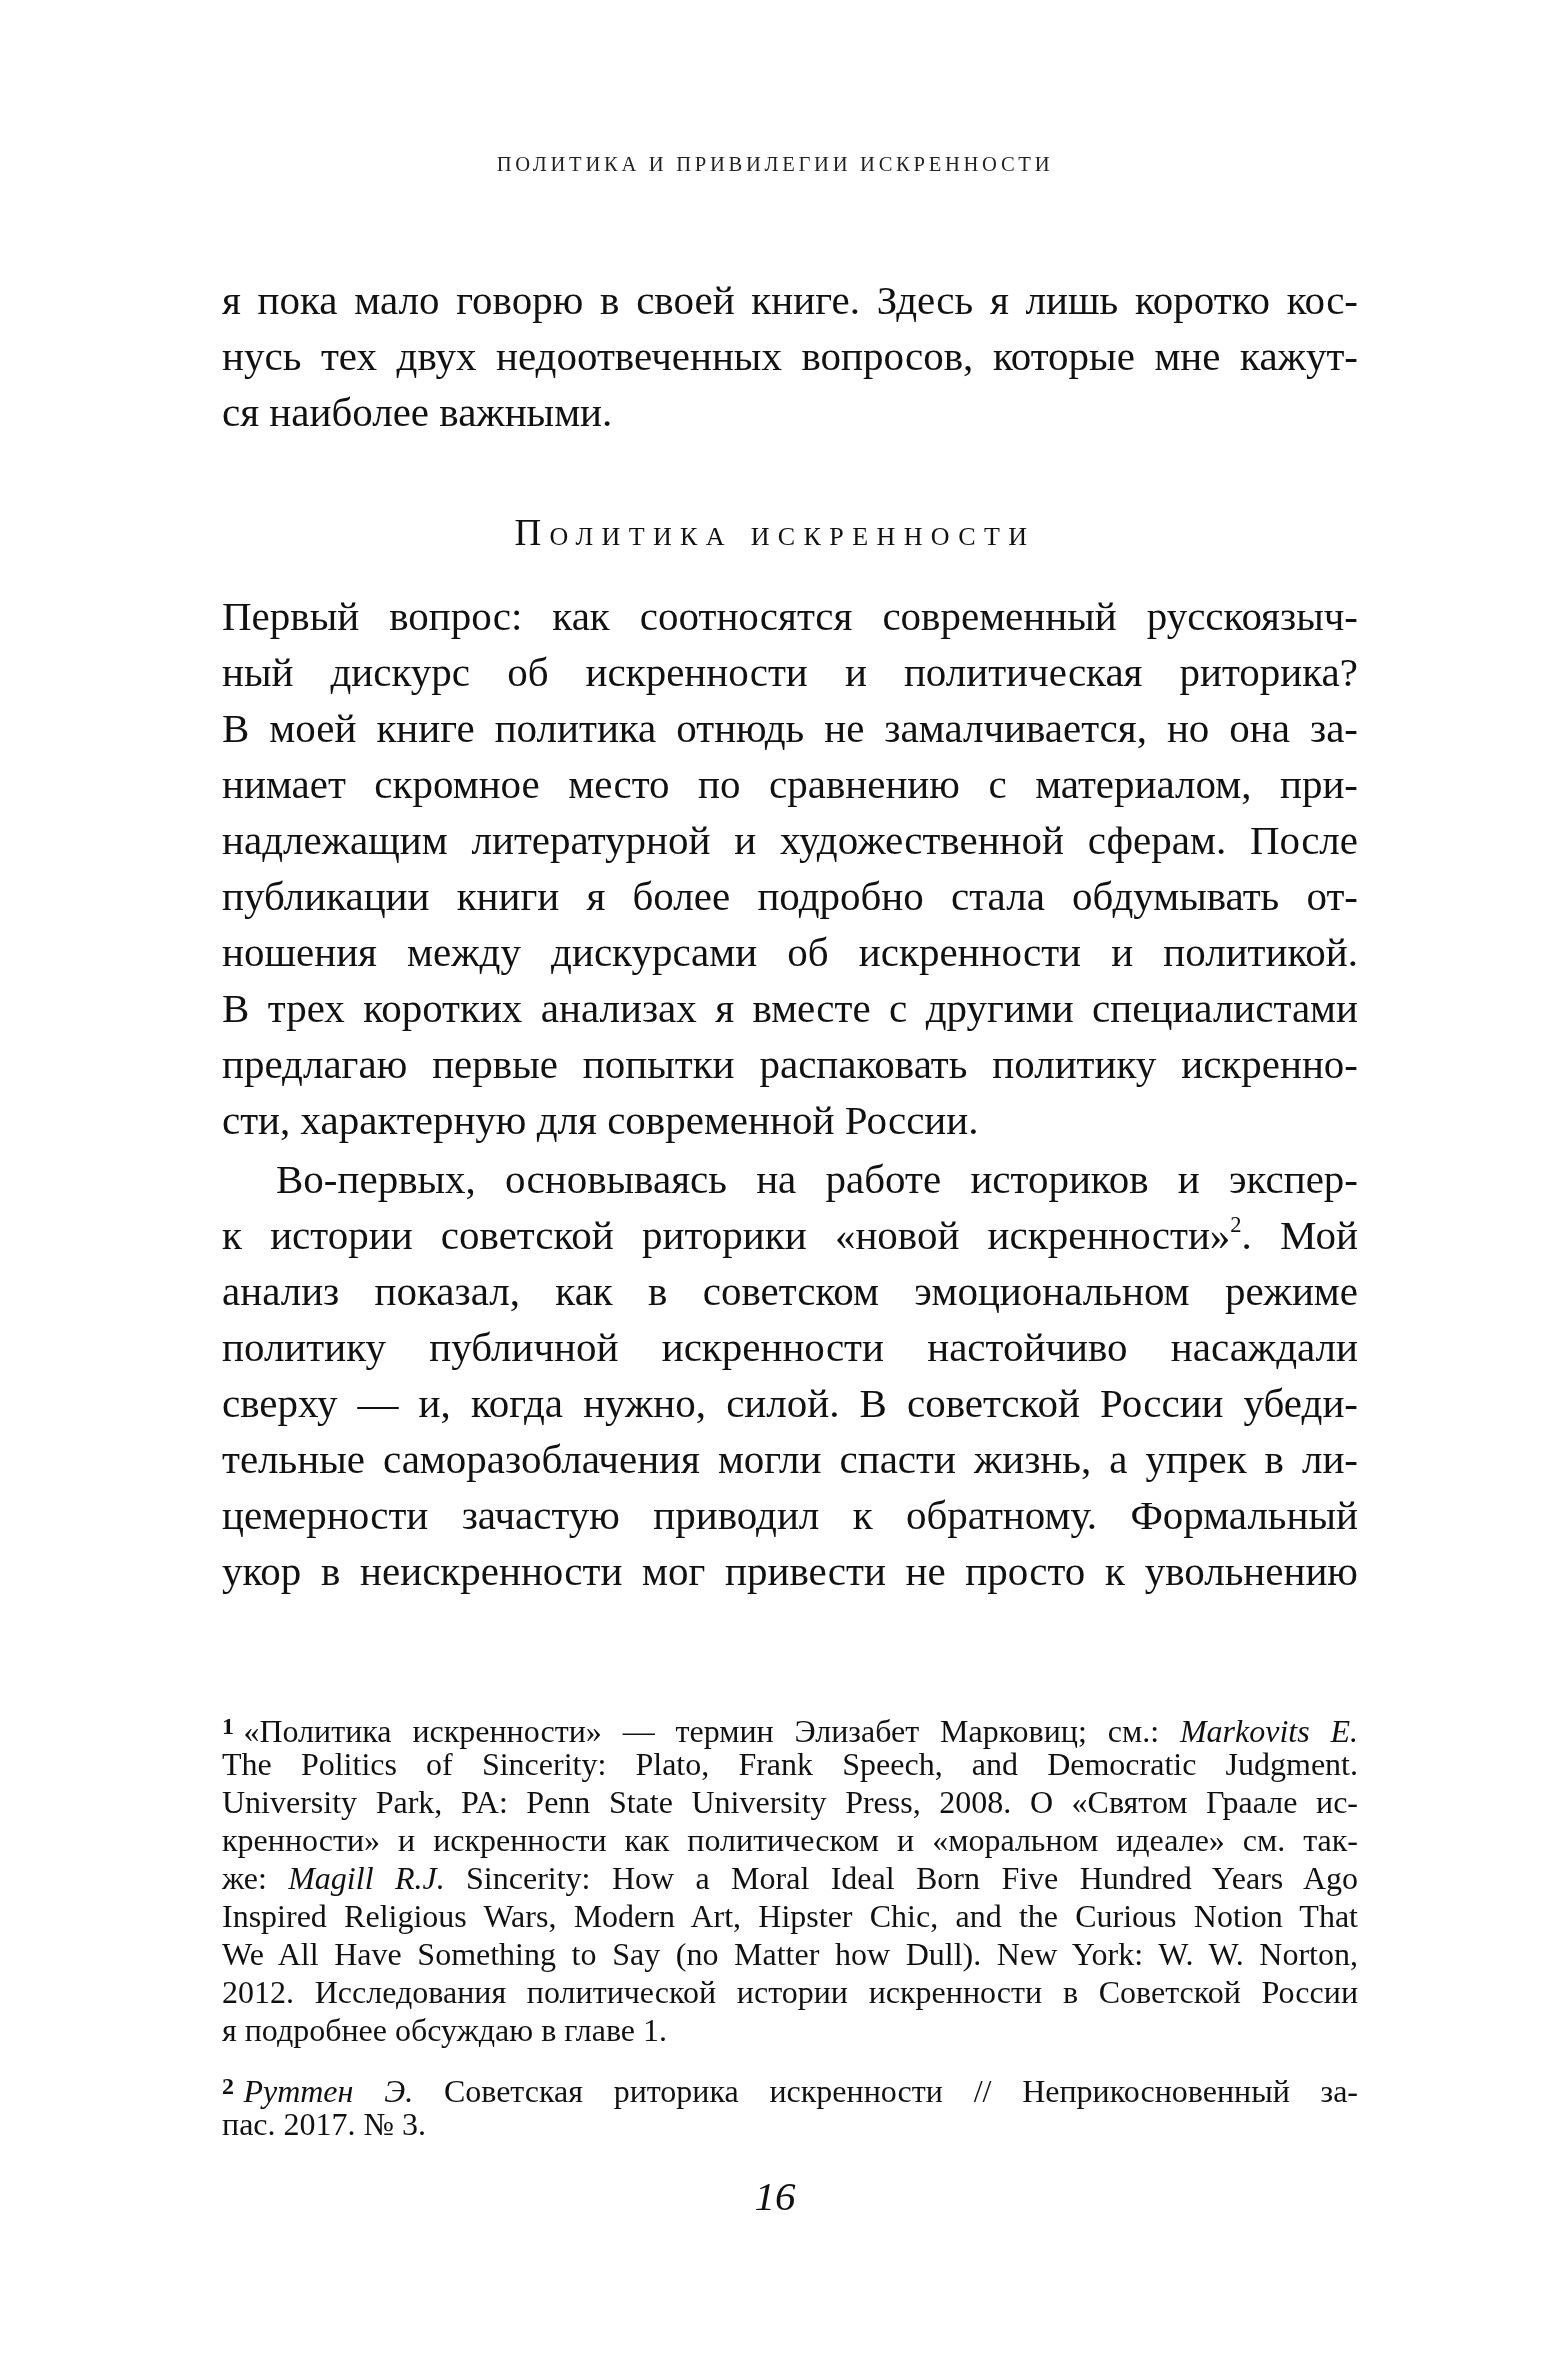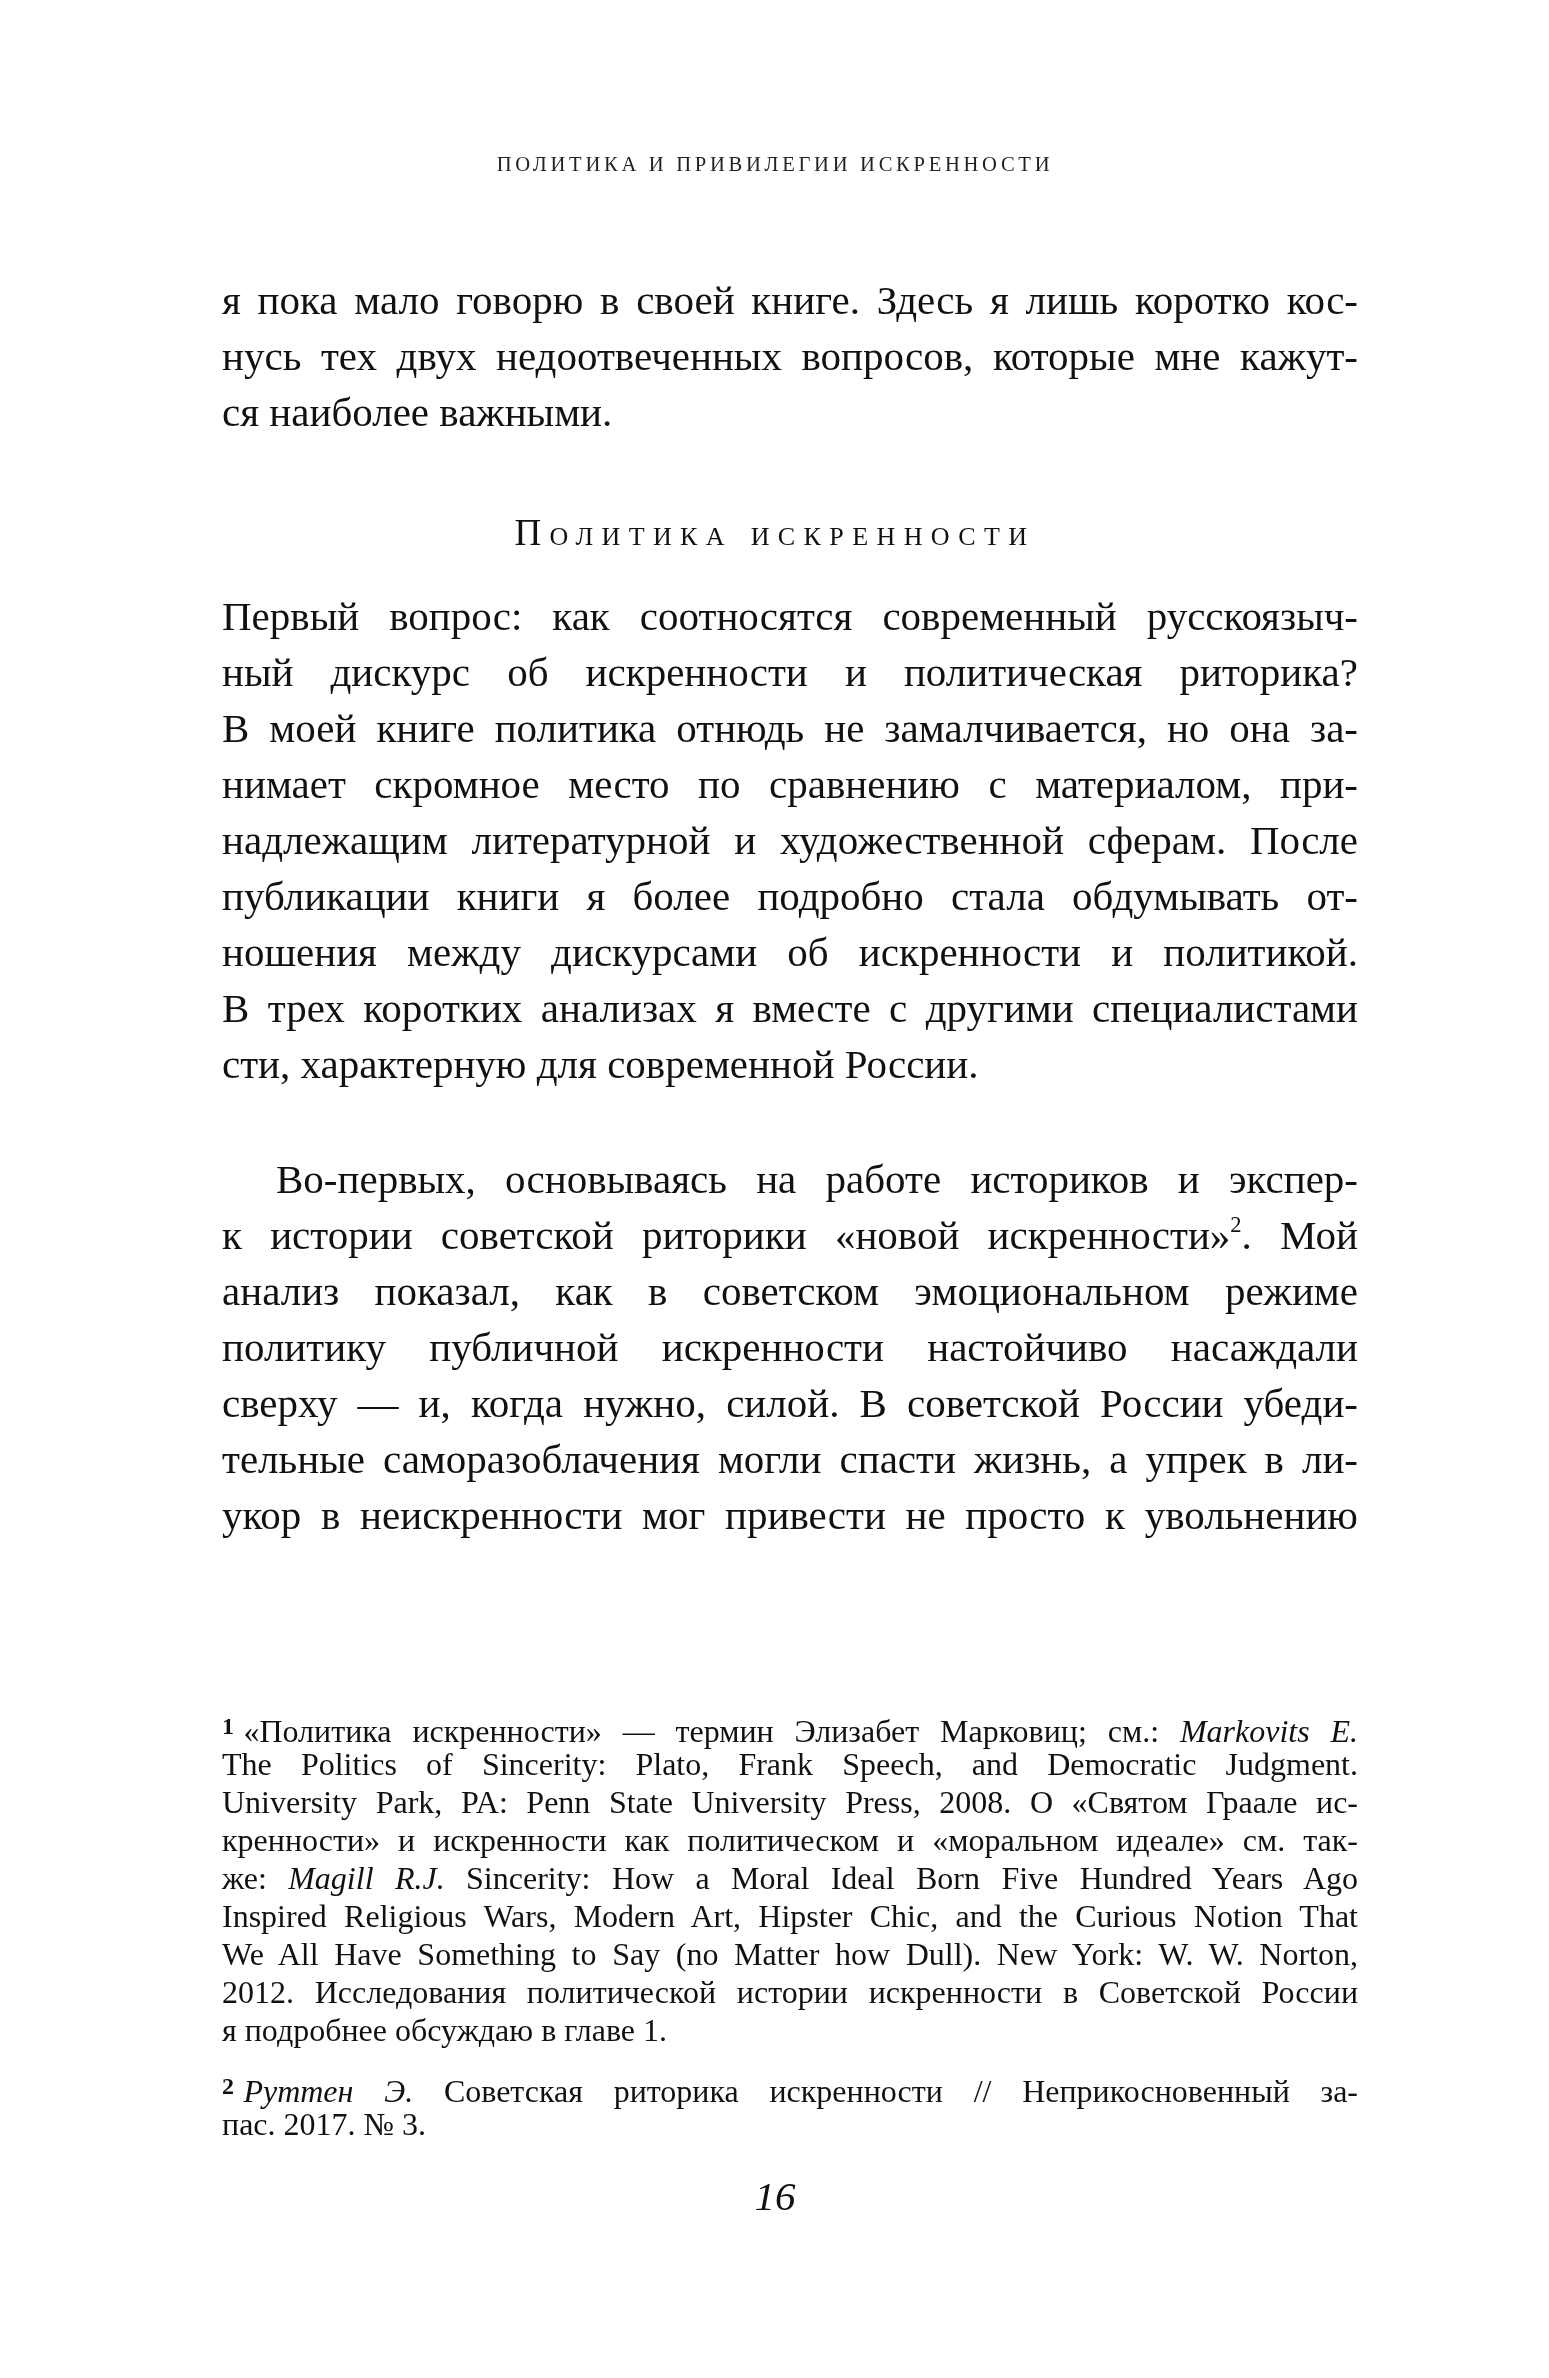--- a/index.html
+++ b/index.html
@@ -38,30 +38,32 @@
 
 <div class="block" style="top:588px">
   <span class="line">Первый вопрос: как соотносятся современный русскоязыч-</span>
   <span class="line">ный дискурс об искренности и политическая риторика?</span>
   <span class="line">В моей книге политика отнюдь не замалчивается, но она за-</span>
   <span class="line">нимает скромное место по сравнению с материалом, при-</span>
   <span class="line">надлежащим литературной и художественной сферам. После</span>
   <span class="line">публикации книги я более подробно стала обдумывать от-</span>
   <span class="line">ношения между дискурсами об искренности и политикой.</span>
   <span class="line">В трех коротких анализах я вместе с другими специалистами</span>
+  <span class="line">предлагаю первые попытки распаковать политику искренно-</span>
   <span class="line last">сти, характерную для современной России.</span>
 </div>
 
 <div class="block" style="top:1151px">
   <span class="line indent">Во-первых, основываясь на работе историков и экспер-</span>
   <span class="line"><span>к истории советской риторики «новой искренности»</span><sup>2</sup><span>. Мой</span></span>
   <span class="line">анализ показал, как в советском эмоциональном режиме</span>
   <span class="line">политику публичной искренности настойчиво насаждали</span>
   <span class="line">сверху — и, когда нужно, силой. В советской России убеди-</span>
   <span class="line">тельные саморазоблачения могли спасти жизнь, а упрек в ли-</span>
+  <span class="line">цемерности зачастую приводил к обратному. Формальный</span>
   <span class="line">укор в неискренности мог привести не просто к увольнению</span>
 </div>
 
 <div class="fn" style="top:1701px">
   <span class="fline"><span class="fnum">1</span><span>«Политика искренности» — термин Элизабет Марковиц; см.: </span><i>Markovits E.</i></span>
   <span class="fline">The Politics of Sincerity: Plato, Frank Speech, and Democratic Judgment.</span>
   <span class="fline">University Park, PA: Penn State University Press, 2008. О «Святом Граале ис-</span>
   <span class="fline">кренности» и искренности как политическом и «моральном идеале» см. так-</span>
   <span class="fline"><span>же: </span><i>Magill R.J.</i><span> Sincerity: How a Moral Ideal Born Five Hundred Years Ago</span></span>
   <span class="fline">Inspired Religious Wars, Modern Art, Hipster Chic, and the Curious Notion That</span>

